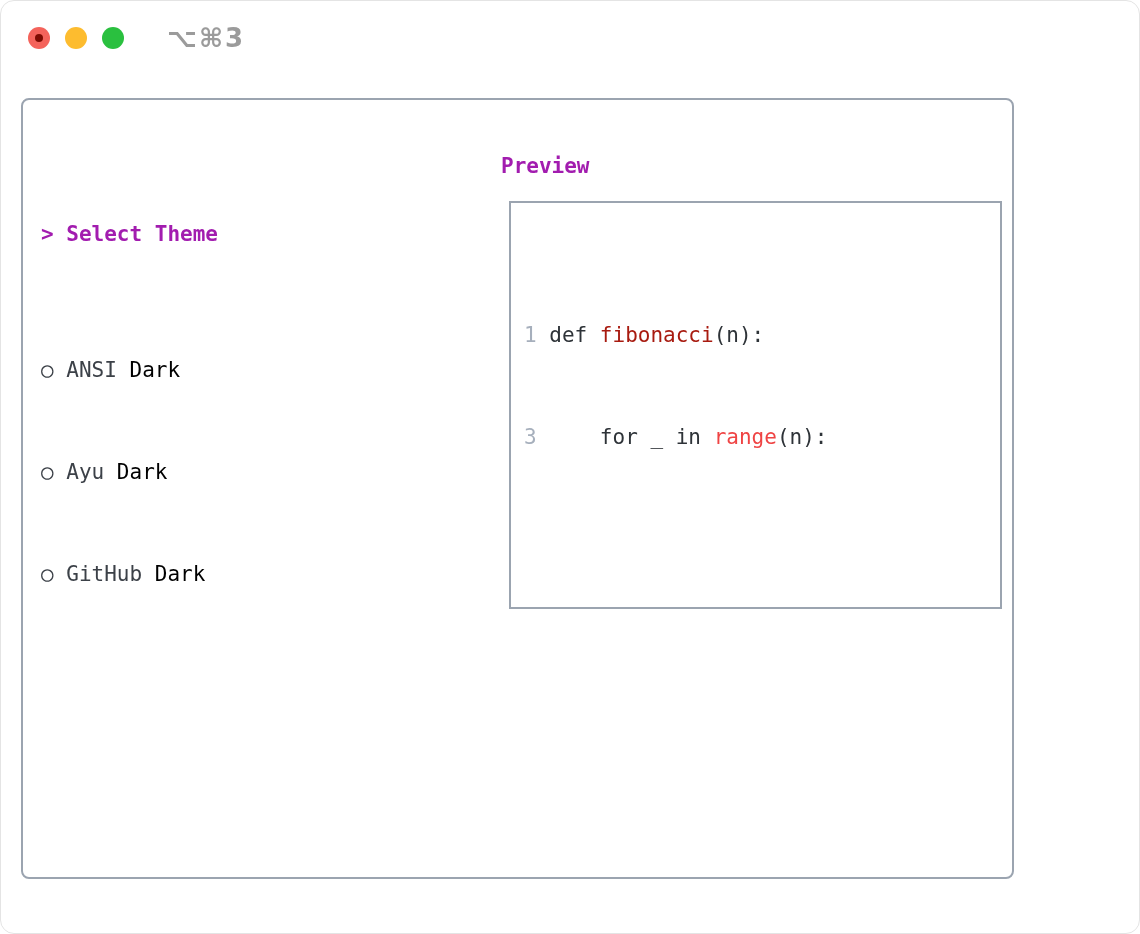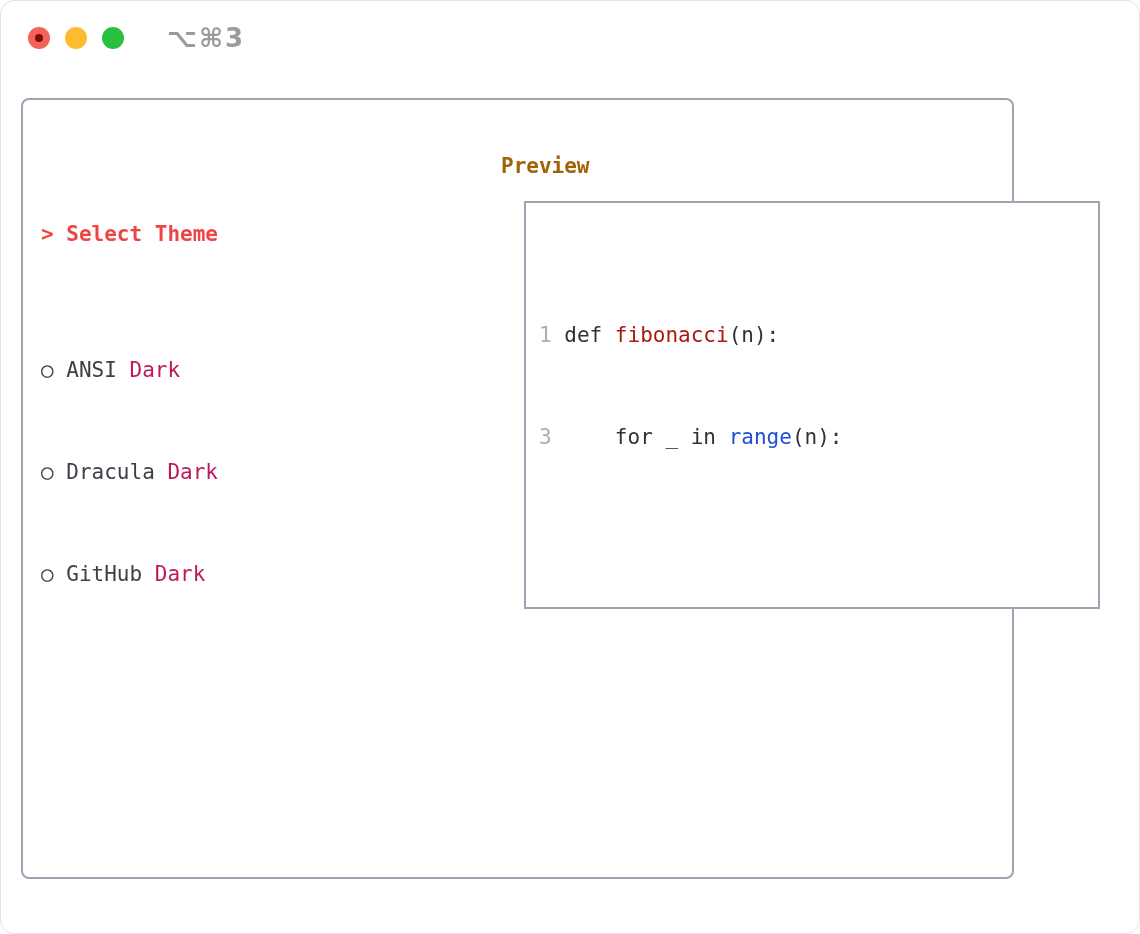--- a/index.html
+++ b/index.html
@@ -45,60 +45,60 @@
     background: #ffffff;
   }
   
   .leftcol {
     position: absolute; left: 18px; top: 49px;
     font-size: 21px; line-height: 34px;
     white-space: pre; color: #3c4148;
   }
   .row { height: 34px; }
   .mark { display: inline-block; width: 2ch; }
-  .header-row { font-weight: bold; color: #ef4444; }
-  .variant { color: #be185d; margin-left: 1ch; }
+  .header-row { font-weight: bold; color: #a21caf; }
+  .variant { color: #000000; margin-left: 1ch; }
   
   .preview-title {
     position: absolute; left: 478px; top: 49px;
-    font-size: 21px; line-height: 34px; font-weight: bold; color: #a16207;
+    font-size: 21px; line-height: 34px; font-weight: bold; color: #a21caf;
   }
   .codebox {
-    position: absolute; left: 501px; top: 101px;
-    width: 576px; height: 408px;
+    position: absolute; left: 486px; top: 101px;
+    width: 493px; height: 408px;
     border: 2px solid #9ba4b0; background: #ffffff;
     padding: 47px 0 0 13px;
     font-size: 21px; line-height: 34px; white-space: pre;
   }
   .cl { height: 34px; }
   .ln { display: inline-block; width: 2ch; color: #a6afbc; }
   .code-text { color: #2e3338; }
   .fn   { color: #a81b10; }
   .lit  { color: #0e7c80; }
-  .call { color: #1d4ed8; }
+  .call { color: #ef4444; }
 </style>
 </head>
 <body>
 
 <div class="window">
 
   <div class="titlebar">
     <span class="dot dot-red"></span>
     <span class="dot dot-yellow"></span>
     <span class="dot dot-green"></span>
     <span class="wtitle">⌥⌘3</span>
   </div>
 
   <div class="panel">
 
     <div class="leftcol">
       <div class="row header-row"><span class="mark">&gt;</span><span class="tname">Select Theme</span></div>
 
       <div class="row"><span class="mark">○</span><span class="tname">ANSI</span><span class="variant">Dark</span></div>
-      <div class="row"><span class="mark">○</span><span class="tname">Dracula</span><span class="variant">Dark</span></div>
+      <div class="row"><span class="mark">○</span><span class="tname">Ayu</span><span class="variant">Dark</span></div>
       <div class="row"><span class="mark">○</span><span class="tname">GitHub</span><span class="variant">Dark</span></div>
       
       
       
       
       
       
 
       
 

